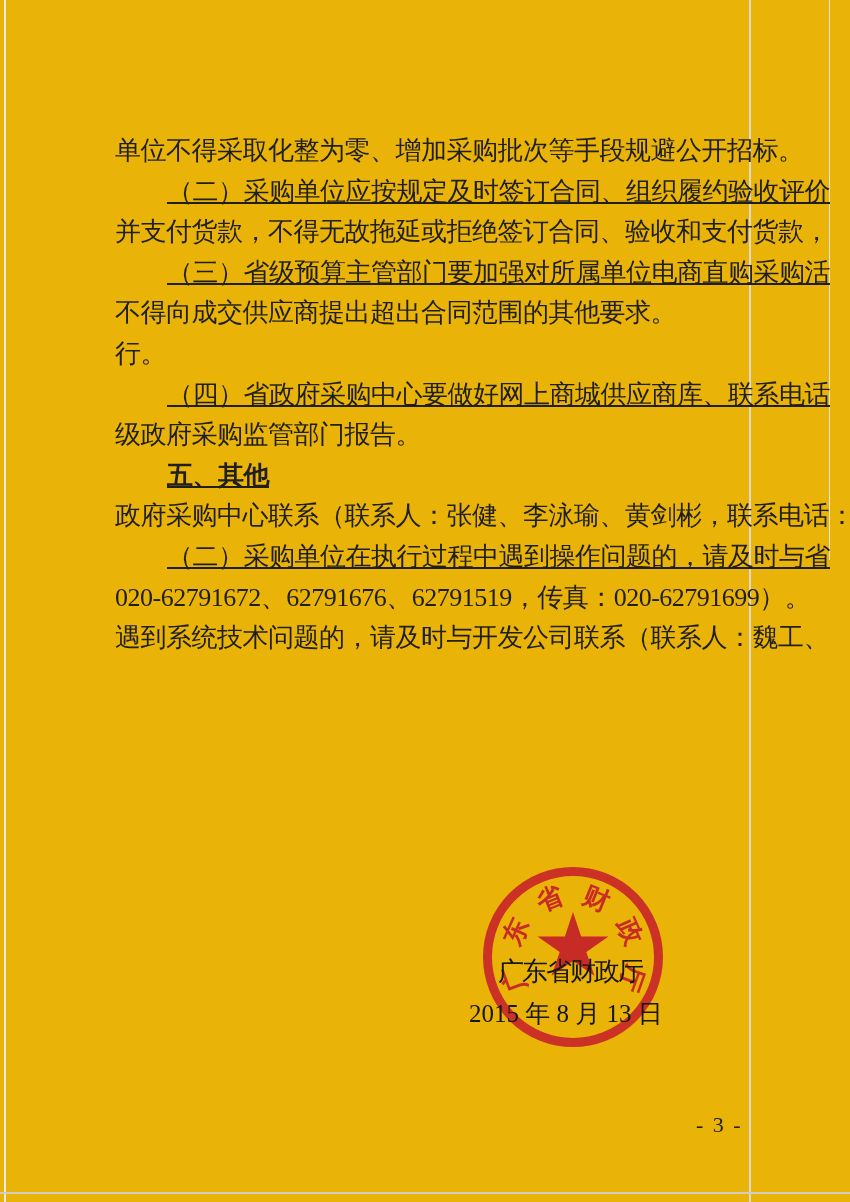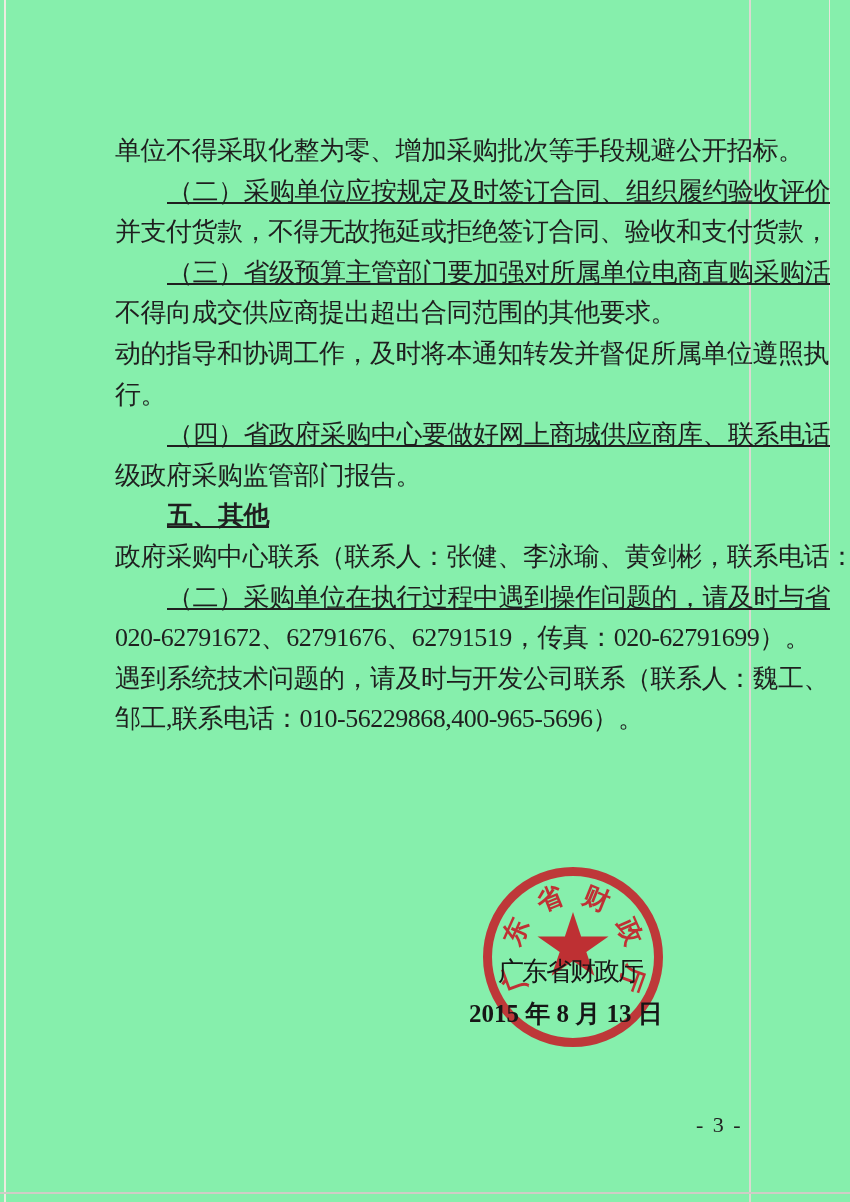--- a/index.html
+++ b/index.html
@@ -1,19 +1,19 @@
 <!DOCTYPE html>
 <html><head>
 <meta charset="utf-8">
 <style>
   html,body{margin:0;padding:0;}
   .page{
     position:relative;
     width:850px;height:1202px;
-    background:#86efac;
+    background:#eab308;
     overflow:hidden;
     font-family:"Liberation Serif","DejaVu Serif",serif;
   }
   
   .artifact{position:absolute;pointer-events:none;}
   .line-left{left:4px;top:0;width:2px;height:1202px;background:#edebdf;}
   .line-right{left:749px;top:0;width:2px;height:1202px;background:#dbd9d1;}
   .line-right2{left:829px;top:0;width:1px;height:560px;background:#e7e5db;}
   .line-bottom{left:0;top:1192px;width:850px;height:2px;background:#cfcdc6;}
   
@@ -43,21 +43,21 @@
     font-size:26px;line-height:28px;text-align:center;
     color:rgba(198,31,41,0.92);font-weight:bold;
   }
   
   .sig-org{
     position:absolute;left:498px;top:954px;
     font-size:26px;color:#161616;letter-spacing:-2px;white-space:nowrap;
   }
   .sig-date{
     position:absolute;left:469px;top:997px;
-    font-size:25px;color:#161616;white-space:nowrap;font-weight:bold;
+    font-size:25px;color:#161616;white-space:nowrap;
   }
   .page-number{
     position:absolute;left:696px;top:1112px;
     font-size:22px;color:#222;letter-spacing:2px;white-space:nowrap;
   }
 </style>
 </head>
 <body>
 
 <div class="page">
@@ -66,30 +66,28 @@
   <div class="artifact line-right"></div>
   <div class="artifact line-right2"></div>
   <div class="artifact line-bottom"></div>
 
   <div class="body-text">
       <div class="line">单位不得采取化整为零、增加采购批次等手段规避公开招标。</div>
       <div class="line indent">（二）采购单位应按规定及时签订合同、组织履约验收评价</div>
       <div class="line">并支付货款，不得无故拖延或拒绝签订合同、验收和支付货款，</div>
       <div class="line indent">（三）省级预算主管部门要加强对所属单位电商直购采购活</div>
       <div class="line">不得向成交供应商提出超出合同范围的其他要求。</div>
-      <div class="line">动的指导和协调工作，及时将本通知转发并督促所属单位遵照执</div>
       <div class="line">行。</div>
       <div class="line indent">（四）省政府采购中心要做好网上商城供应商库、联系电话</div>
       <div class="line">级政府采购监管部门报告。</div>
       <div class="line indent bold">五、其他</div>
       <div class="line">政府采购中心联系（联系人：张健、李泳瑜、黄剑彬，联系电话：</div>
       <div class="line indent">（二）采购单位在执行过程中遇到操作问题的，请及时与省</div>
       <div class="line">020-62791672、62791676、62791519，传真：020-62791699）。</div>
       <div class="line">遇到系统技术问题的，请及时与开发公司联系（联系人：魏工、</div>
-      <div class="line">邹工,联系电话：010-56229868,400-965-5696）。</div>
     </div>
 
   <div class="seal">
     <div class="seal-ring"></div>
     <div class="seal-star"></div>
     <div class="seal-arc">
         <span style="transform: rotate(-110deg) translateY(-62px);">广</span>
         <span style="transform: rotate(-66deg) translateY(-62px);">东</span>
         <span style="transform: rotate(-22deg) translateY(-62px);">省</span>
         <span style="transform: rotate(22deg) translateY(-62px);">财</span>

